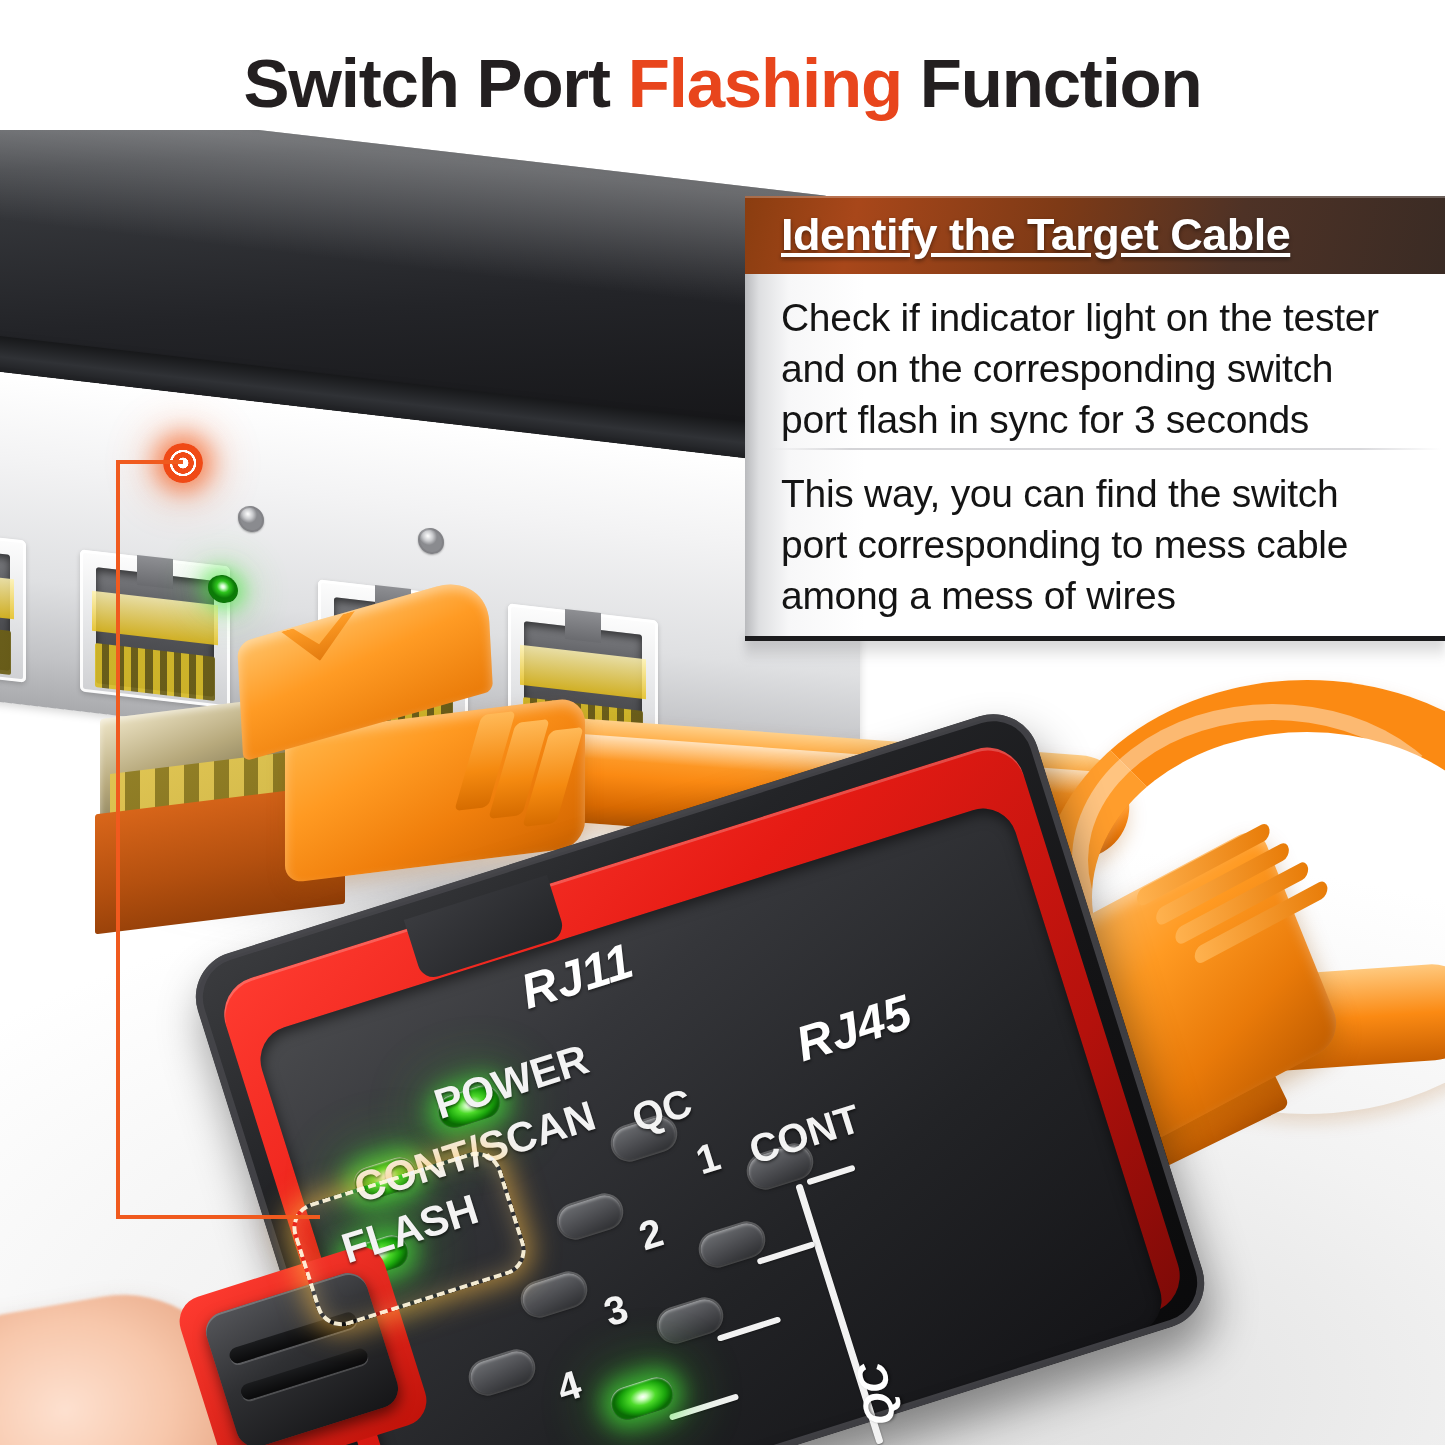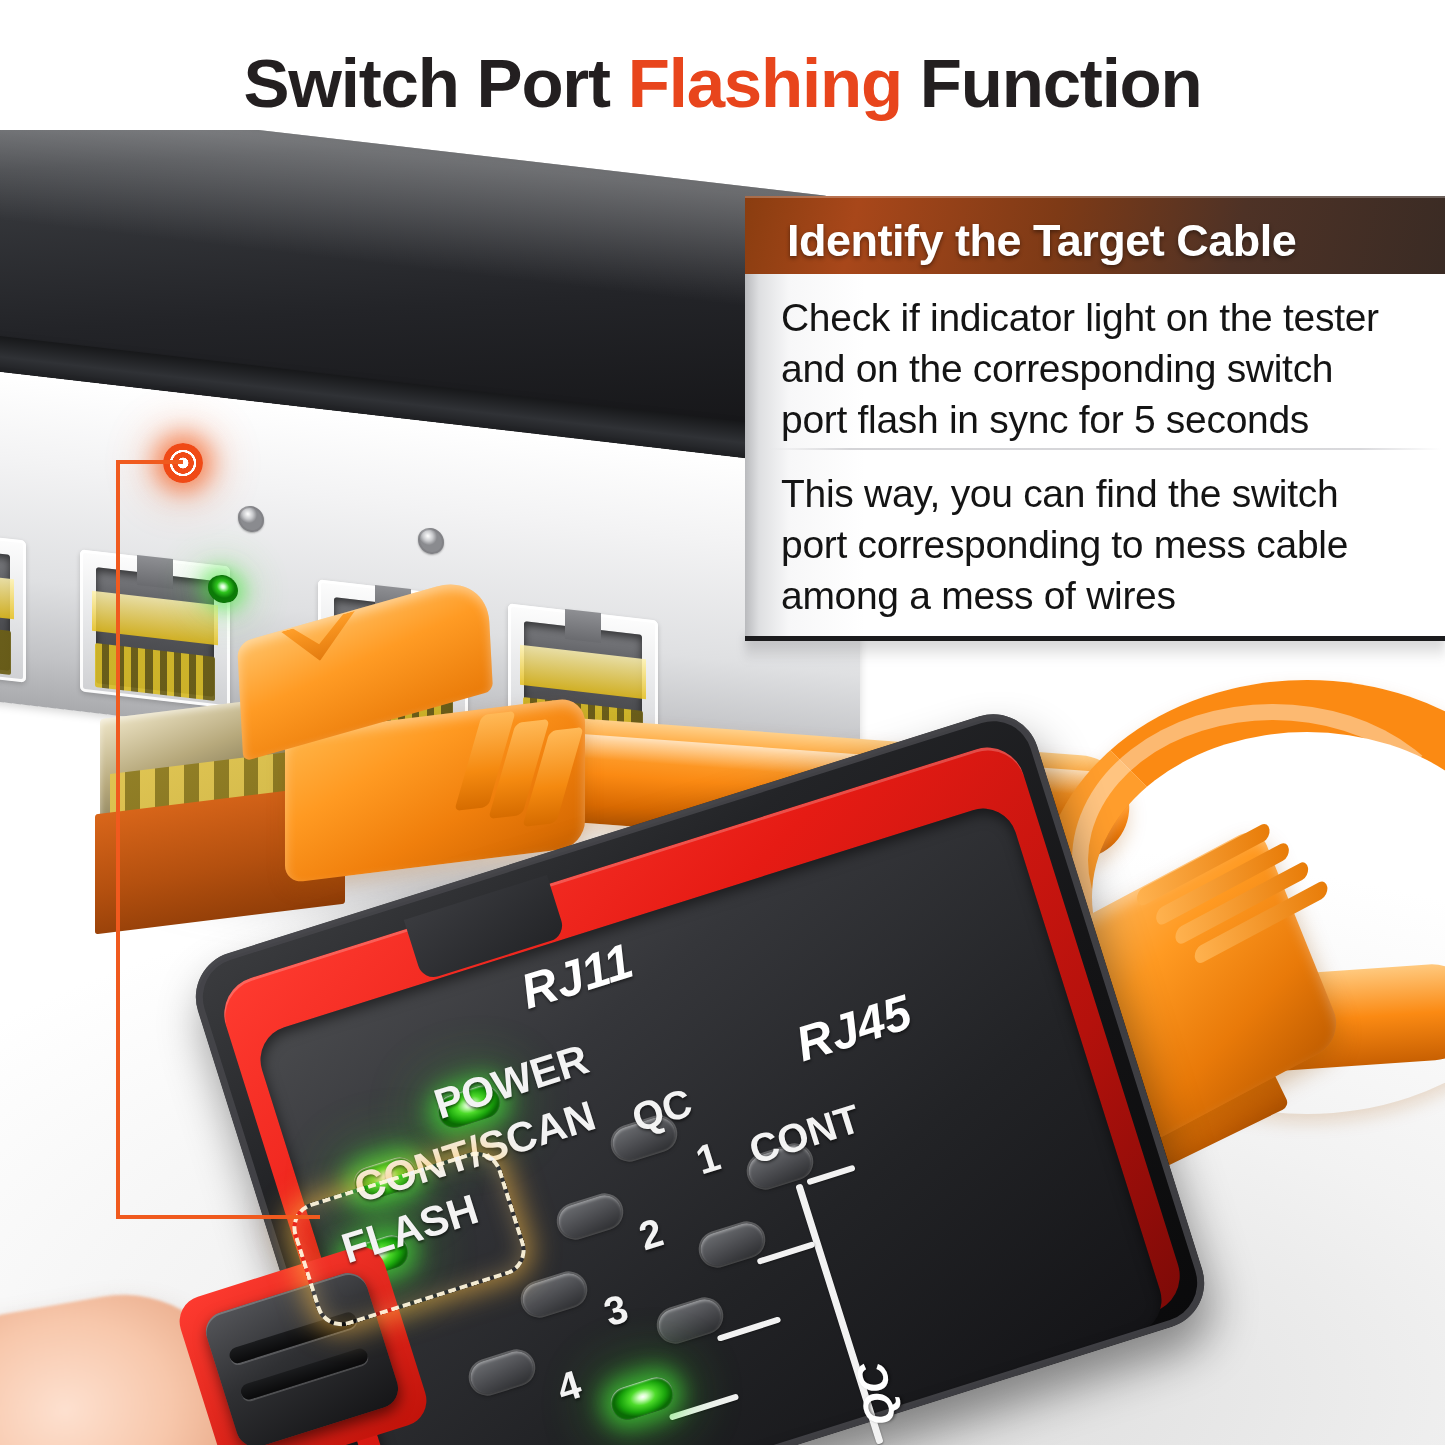--- a/index.html
+++ b/index.html
@@ -219,22 +219,22 @@
   #marker-switch{left:163px;top:443px;}
   #marker-flash{left:300px;top:1197px;}
 
   
   #panel{position:absolute;left:745px;top:196px;width:700px;height:440px;z-index:55;
      background:linear-gradient(90deg,#b9babd 0px,#dedfe1 14px,#f7f7f8 44px,#ffffff 120px,#ffffff 100%);
      border-bottom:5px solid #1b1b1d;}
   #panel-head{position:absolute;left:0;top:0;width:700px;height:78px;
      background:linear-gradient(103deg,#8a3d10 0%,#a8471a 16%,#7e3a16 44%,#4e3226 70%,#3a2b24 100%);
      box-shadow:inset 0 2px 0 rgba(255,255,255,.25);}
-  #panel-head h2{margin:6px;color:#fff;font-size:45px;font-weight:bold;line-height:78px;
-     padding-left:36px;letter-spacing:-.5px;text-shadow:0 2px 4px rgba(0,0,0,.45);}
+  #panel-head h2{margin:0;color:#fff;font-size:45px;font-weight:bold;line-height:78px;
+     padding-left:36px;letter-spacing:-.5px;text-shadow:0 2px 4px rgba(0,0,0,.45);text-decoration:underline;}
   .para{position:absolute;left:36px;width:620px;color:#141414;font-size:39px;
      line-height:51px;letter-spacing:-.3px;}
   #para1{top:96px;}
   #para2{top:272px;}
   #panel-div{position:absolute;left:24px;top:252px;width:672px;height:2px;
      background:linear-gradient(90deg,rgba(190,190,193,0),#d4d4d7 12%,#d9d9dc 88%,rgba(190,190,193,0));}
   #panel-shadow{position:absolute;left:745px;top:636px;width:700px;height:26px;z-index:54;
      background:linear-gradient(180deg,rgba(90,90,95,.30),rgba(90,90,95,0));filter:blur(4px);}
 </style>
 </head>
@@ -377,18 +377,18 @@
     <polyline points="183,462 118,462 118,1217 320,1217" fill="none" stroke="#f05a1e" stroke-width="4"></polyline>
   </svg>
   <div class="marker" id="marker-switch"></div>
   <div class="marker" id="marker-flash"></div>
 
   <div id="panel-shadow"></div>
   <div id="panel">
     <div id="panel-head">
       <h2>Identify the Target Cable</h2>
     </div>
-    <div class="para" id="para1">Check if indicator light on the tester and on the corresponding switch port flash in sync for 5 seconds</div>
+    <div class="para" id="para1">Check if indicator light on the tester and on the corresponding switch port flash in sync for 3 seconds</div>
     <div id="panel-div"></div>
     <div class="para" id="para2">This way, you can find the switch port corresponding to mess cable among a mess of wires</div>
   </div>
 
 </div>
 
 </body></html>

